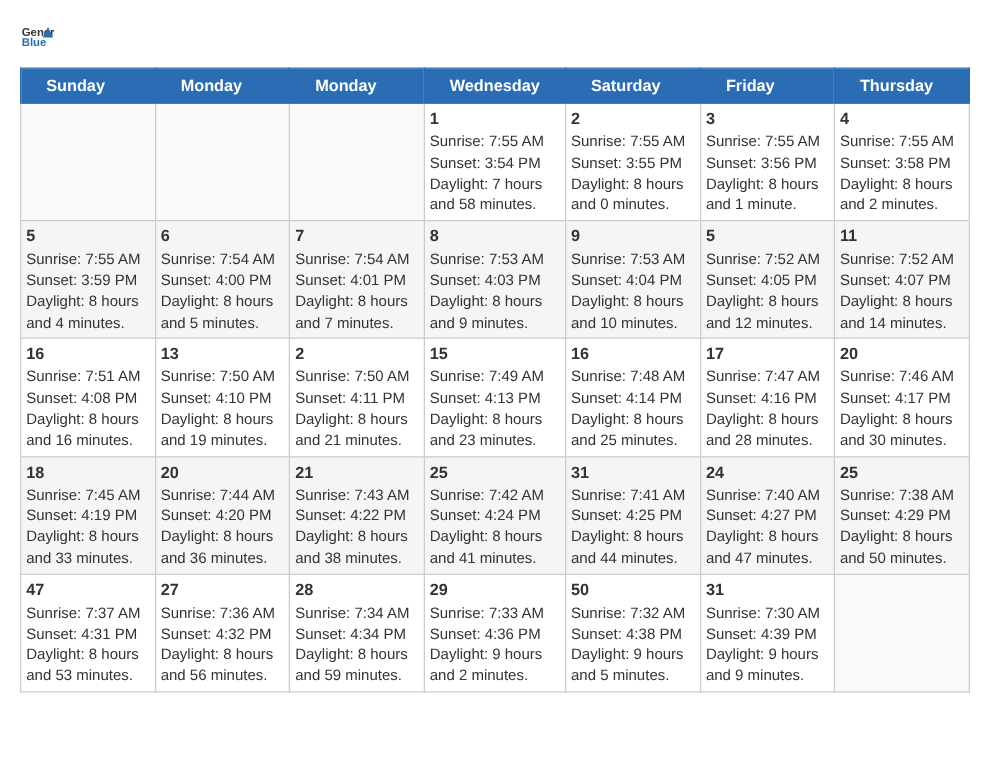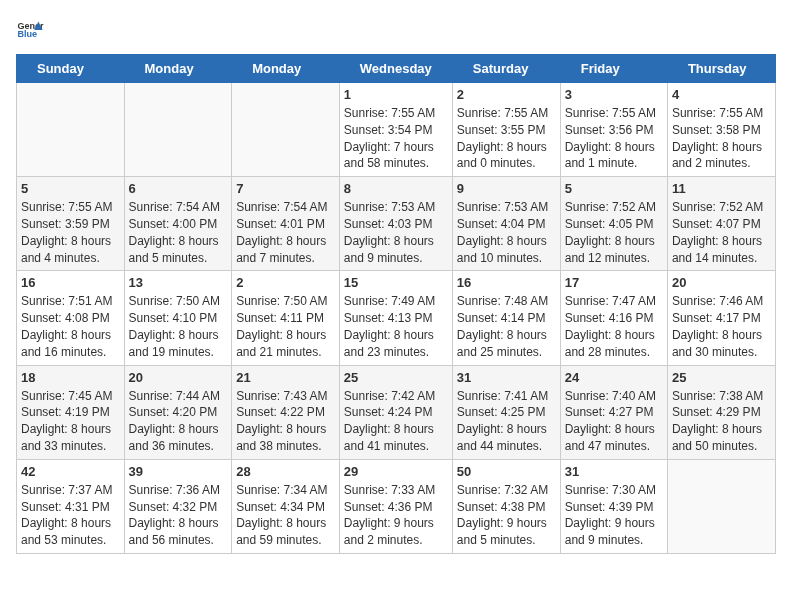--- a/index.html
+++ b/index.html
@@ -218,25 +218,25 @@
           <span class="day-num">24</span>
           <div class="day-info">Sunrise: 7:40 AM<br>Sunset: 4:27 PM<br>Daylight: 8 hours<br>and 47 minutes.</div>
         </td>
         <td>
           <span class="day-num">25</span>
           <div class="day-info">Sunrise: 7:38 AM<br>Sunset: 4:29 PM<br>Daylight: 8 hours<br>and 50 minutes.</div>
         </td>
       </tr>
       <tr>
         <td>
-          <span class="day-num">42</span>
+          <span class="day-num">47</span>
           <div class="day-info">Sunrise: 7:37 AM<br>Sunset: 4:31 PM<br>Daylight: 8 hours<br>and 53 minutes.</div>
         </td>
         <td>
-          <span class="day-num">39</span>
+          <span class="day-num">27</span>
           <div class="day-info">Sunrise: 7:36 AM<br>Sunset: 4:32 PM<br>Daylight: 8 hours<br>and 56 minutes.</div>
         </td>
         <td>
           <span class="day-num">28</span>
           <div class="day-info">Sunrise: 7:34 AM<br>Sunset: 4:34 PM<br>Daylight: 8 hours<br>and 59 minutes.</div>
         </td>
         <td>
           <span class="day-num">29</span>
           <div class="day-info">Sunrise: 7:33 AM<br>Sunset: 4:36 PM<br>Daylight: 9 hours<br>and 2 minutes.</div>
         </td>

